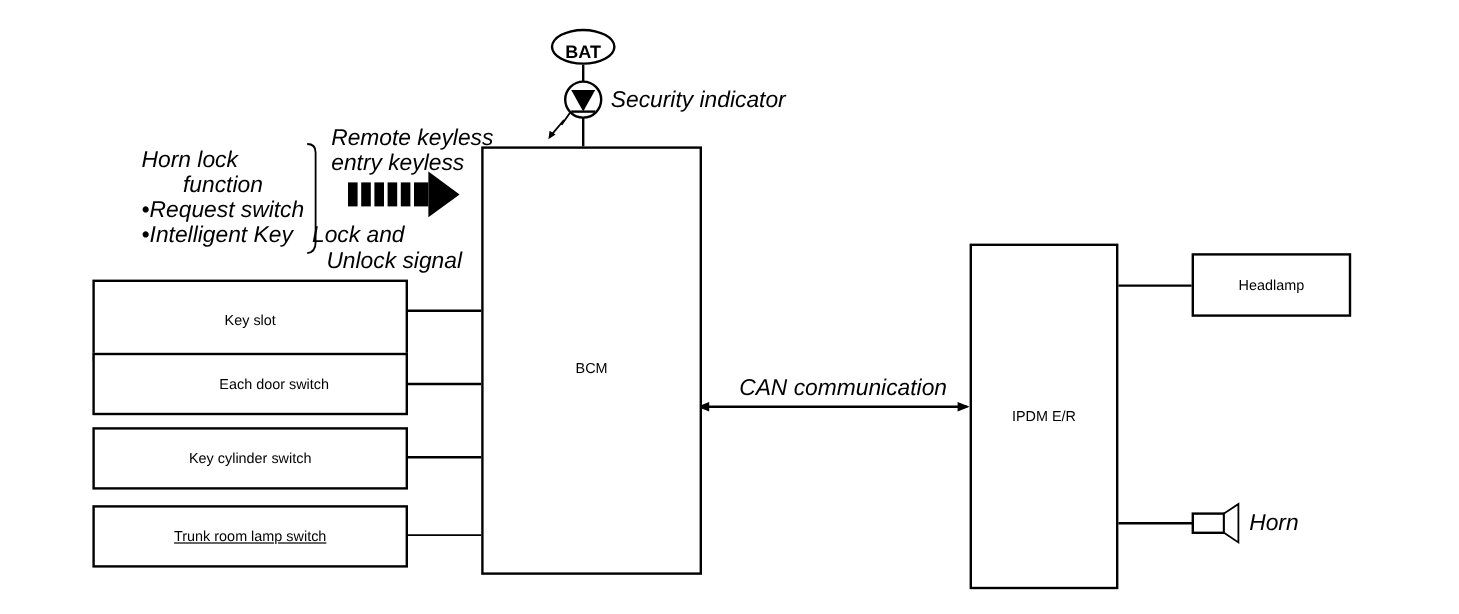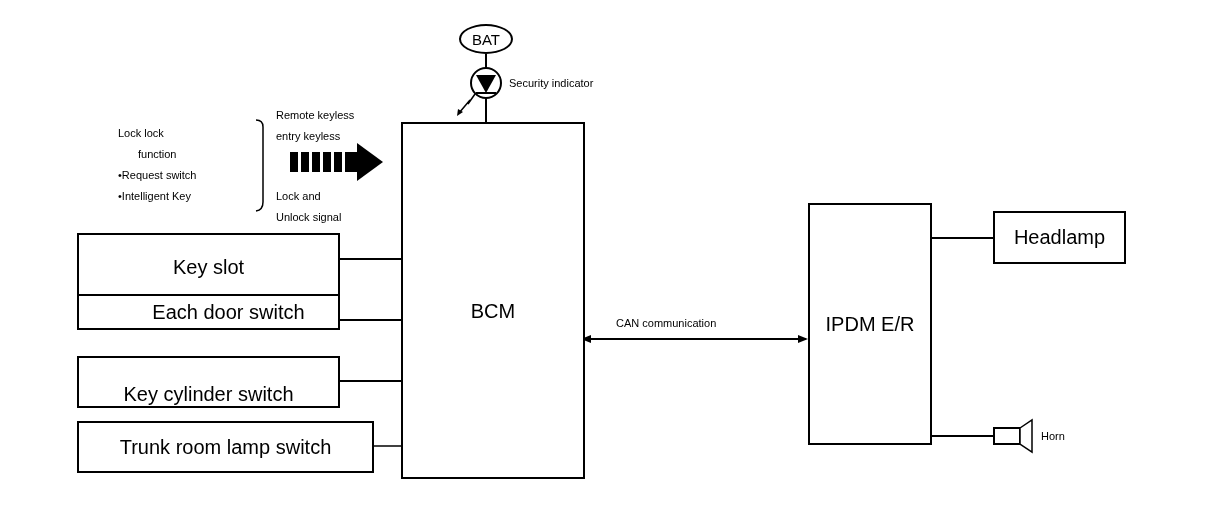--- a/index.html
+++ b/index.html
@@ -1,21 +1,21 @@
 <!DOCTYPE html>
 <html><head>
 <meta charset="utf-8">
 <style>
   html, body { margin: 0; padding: 0; background: #ffffff; }
   body { width: 1216px; height: 512px; position: relative; overflow: hidden;
          font-family: "Liberation Sans", sans-serif; color: #000; }
   .abs { position: absolute; }
   .box { position: absolute; border: 2px solid #000; box-sizing: border-box; background: #fff;
-         display: flex; align-items: center; justify-content: center; font-size: 20px; }
-  .txt { position: absolute; font-size: 11px; line-height: 21px; white-space: nowrap; }
+         display: flex; align-items: center; justify-content: center; font-size: 12px; }
+  .txt { position: absolute; font-size: 19px; line-height: 21px; white-space: nowrap; font-style: italic; }
   svg.wires { position: absolute; left: 0; top: 0; }
 </style>
 </head>
 <body>
 
 <svg class="wires" width="1216" height="512">
 
   <line x1="486" y1="54" x2="486" y2="70" stroke="#000" stroke-width="2"></line>
   <circle cx="486" cy="83" r="15" fill="#fff" stroke="#000" stroke-width="2"></circle>
   <polygon points="476,75 496,75 486,93" fill="#000"></polygon>
@@ -46,63 +46,63 @@
   <polygon points="808,339 798,335 798,343" fill="#000"></polygon>
 
   <line x1="931" y1="238" x2="994" y2="238" stroke="#000" stroke-width="2"></line>
   <line x1="931" y1="436" x2="994" y2="436" stroke="#000" stroke-width="2"></line>
   <g>
     <rect x="994" y="428" width="26" height="16" fill="#fff" stroke="#000" stroke-width="2"></rect>
     <polygon points="1020,428 1032,420 1032,452 1020,444" fill="#fff" stroke="#000" stroke-width="1.5"></polygon>
   </g>
 </svg>
 
-<div class="abs" style="left:459px; top:24px; width:54px; height:30px; border:2px solid #000; border-radius:50%; box-sizing:border-box; display:flex; align-items:center; justify-content:center; font-size:15px; font-weight:normal; background:#fff;">
+<div class="abs" style="left:459px; top:24px; width:54px; height:30px; border:2px solid #000; border-radius:50%; box-sizing:border-box; display:flex; align-items:flex-end; justify-content:center; font-size:15px; font-weight:bold; background:#fff;">
   <span>BAT</span>
 </div>
 
 <span class="txt" style="left:509px; top:73px;">Security indicator</span>
 
 <div class="abs" style="left:118px; top:123px;">
-  <div class="txt" style="position:static;">Lock lock</div>
+  <div class="txt" style="position:static;">Horn lock</div>
   <div class="txt" style="position:static;text-align:center;">function</div>
   <div class="txt" style="position:static;">•Request switch</div>
   <div class="txt" style="position:static;">•Intelligent Key</div>
 </div>
 
 <div class="abs" style="left:276px; top:105px;">
   <div class="txt" style="position:static;">Remote keyless</div>
   <div class="txt" style="position:static;">entry keyless</div>
 </div>
 
-<div class="abs" style="left:276px; top:186px;">
+<div class="abs" style="left:260px; top:186px;">
   <div class="txt" style="position:static;">Lock and</div>
-  <div class="txt" style="position:static;">Unlock signal</div>
+  <div class="txt" style="position:static;margin-left:12px;">Unlock signal</div>
 </div>
 
 <div class="box" style="left:77px; top:233px; width:263px; height:68px;">
   <span>Key slot</span>
 </div>
-<div class="box" style="left:77px; top:294px; width:263px; height:36px;padding-left:40px;">
+<div class="box" style="left:77px; top:294px; width:263px; height:52px;padding-left:40px;">
   <span>Each door switch</span>
 </div>
-<div class="box" style="left:77px; top:356px; width:263px; height:52px;align-items:flex-end;">
+<div class="box" style="left:77px; top:356px; width:263px; height:52px;">
   <span>Key cylinder switch</span>
 </div>
-<div class="box" style="left:77px; top:421px; width:297px; height:52px;">
+<div class="box" style="left:77px; top:421px; width:263px; height:52px;text-decoration:underline;">
   <span>Trunk room lamp switch</span>
 </div>
 
 <div class="box" style="left:401px; top:122px; width:184px; height:357px; align-items:flex-start; padding-top:176px;">
   <span>BCM</span>
 </div>
 
 <span class="txt" style="left:616px; top:313px;">CAN communication</span>
 
-<div class="box" style="left:808px; top:203px; width:124px; height:242px;">
+<div class="box" style="left:808px; top:203px; width:124px; height:288px;">
   <span>IPDM E/R</span>
 </div>
 
 <div class="box" style="left:993px; top:211px; width:133px; height:53px;">
   <span>Headlamp</span>
 </div>
 
 <span class="txt" style="left:1041px; top:426px;text-align:center;">Horn</span>
 
 </body></html>

